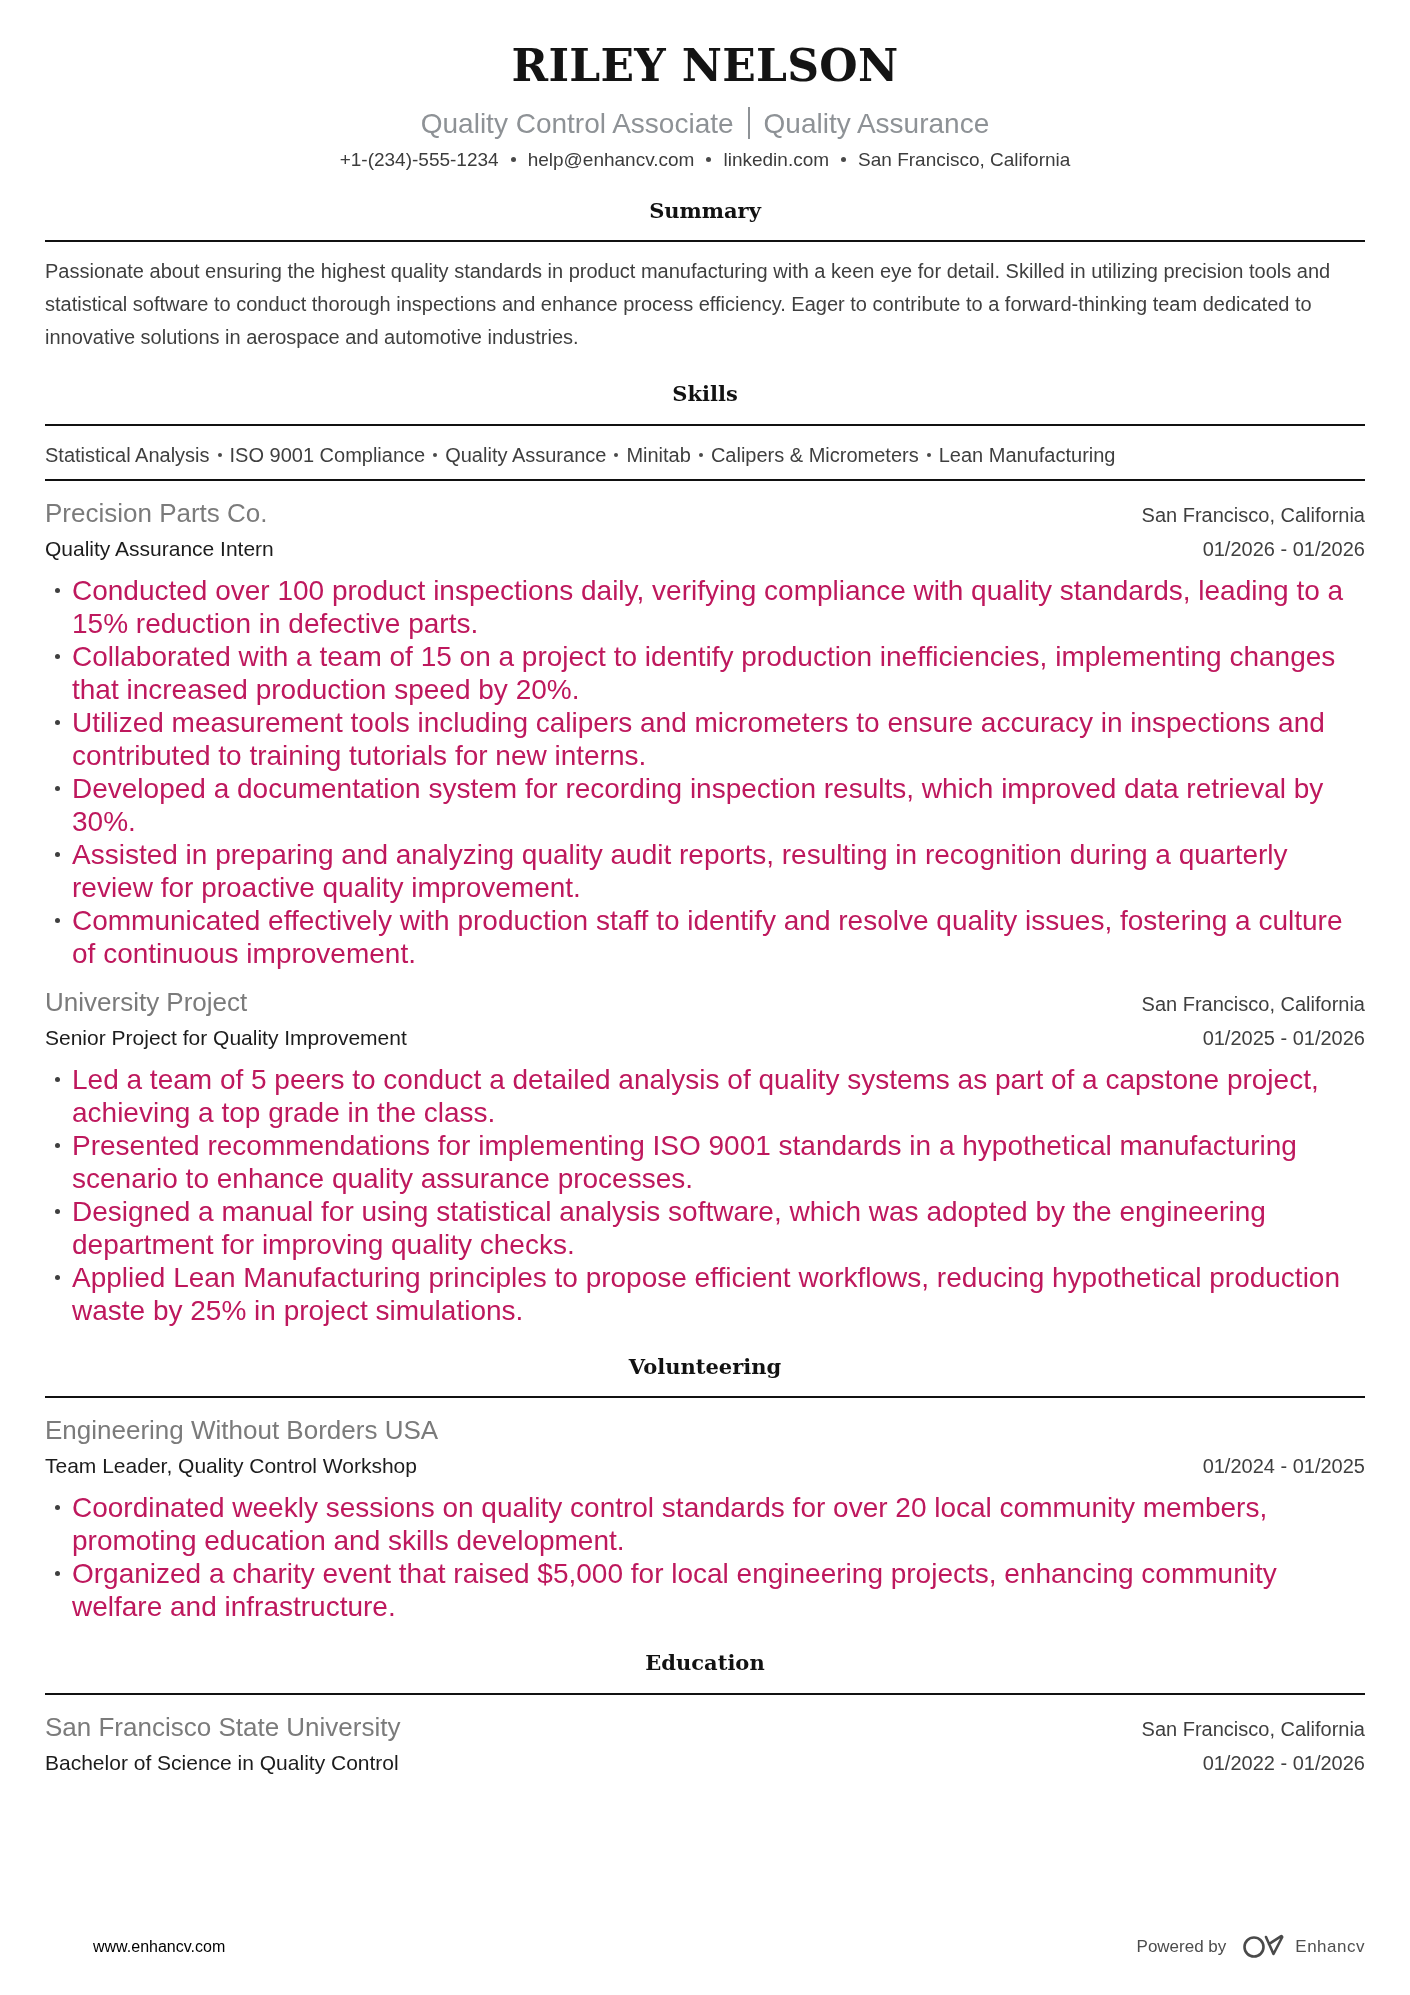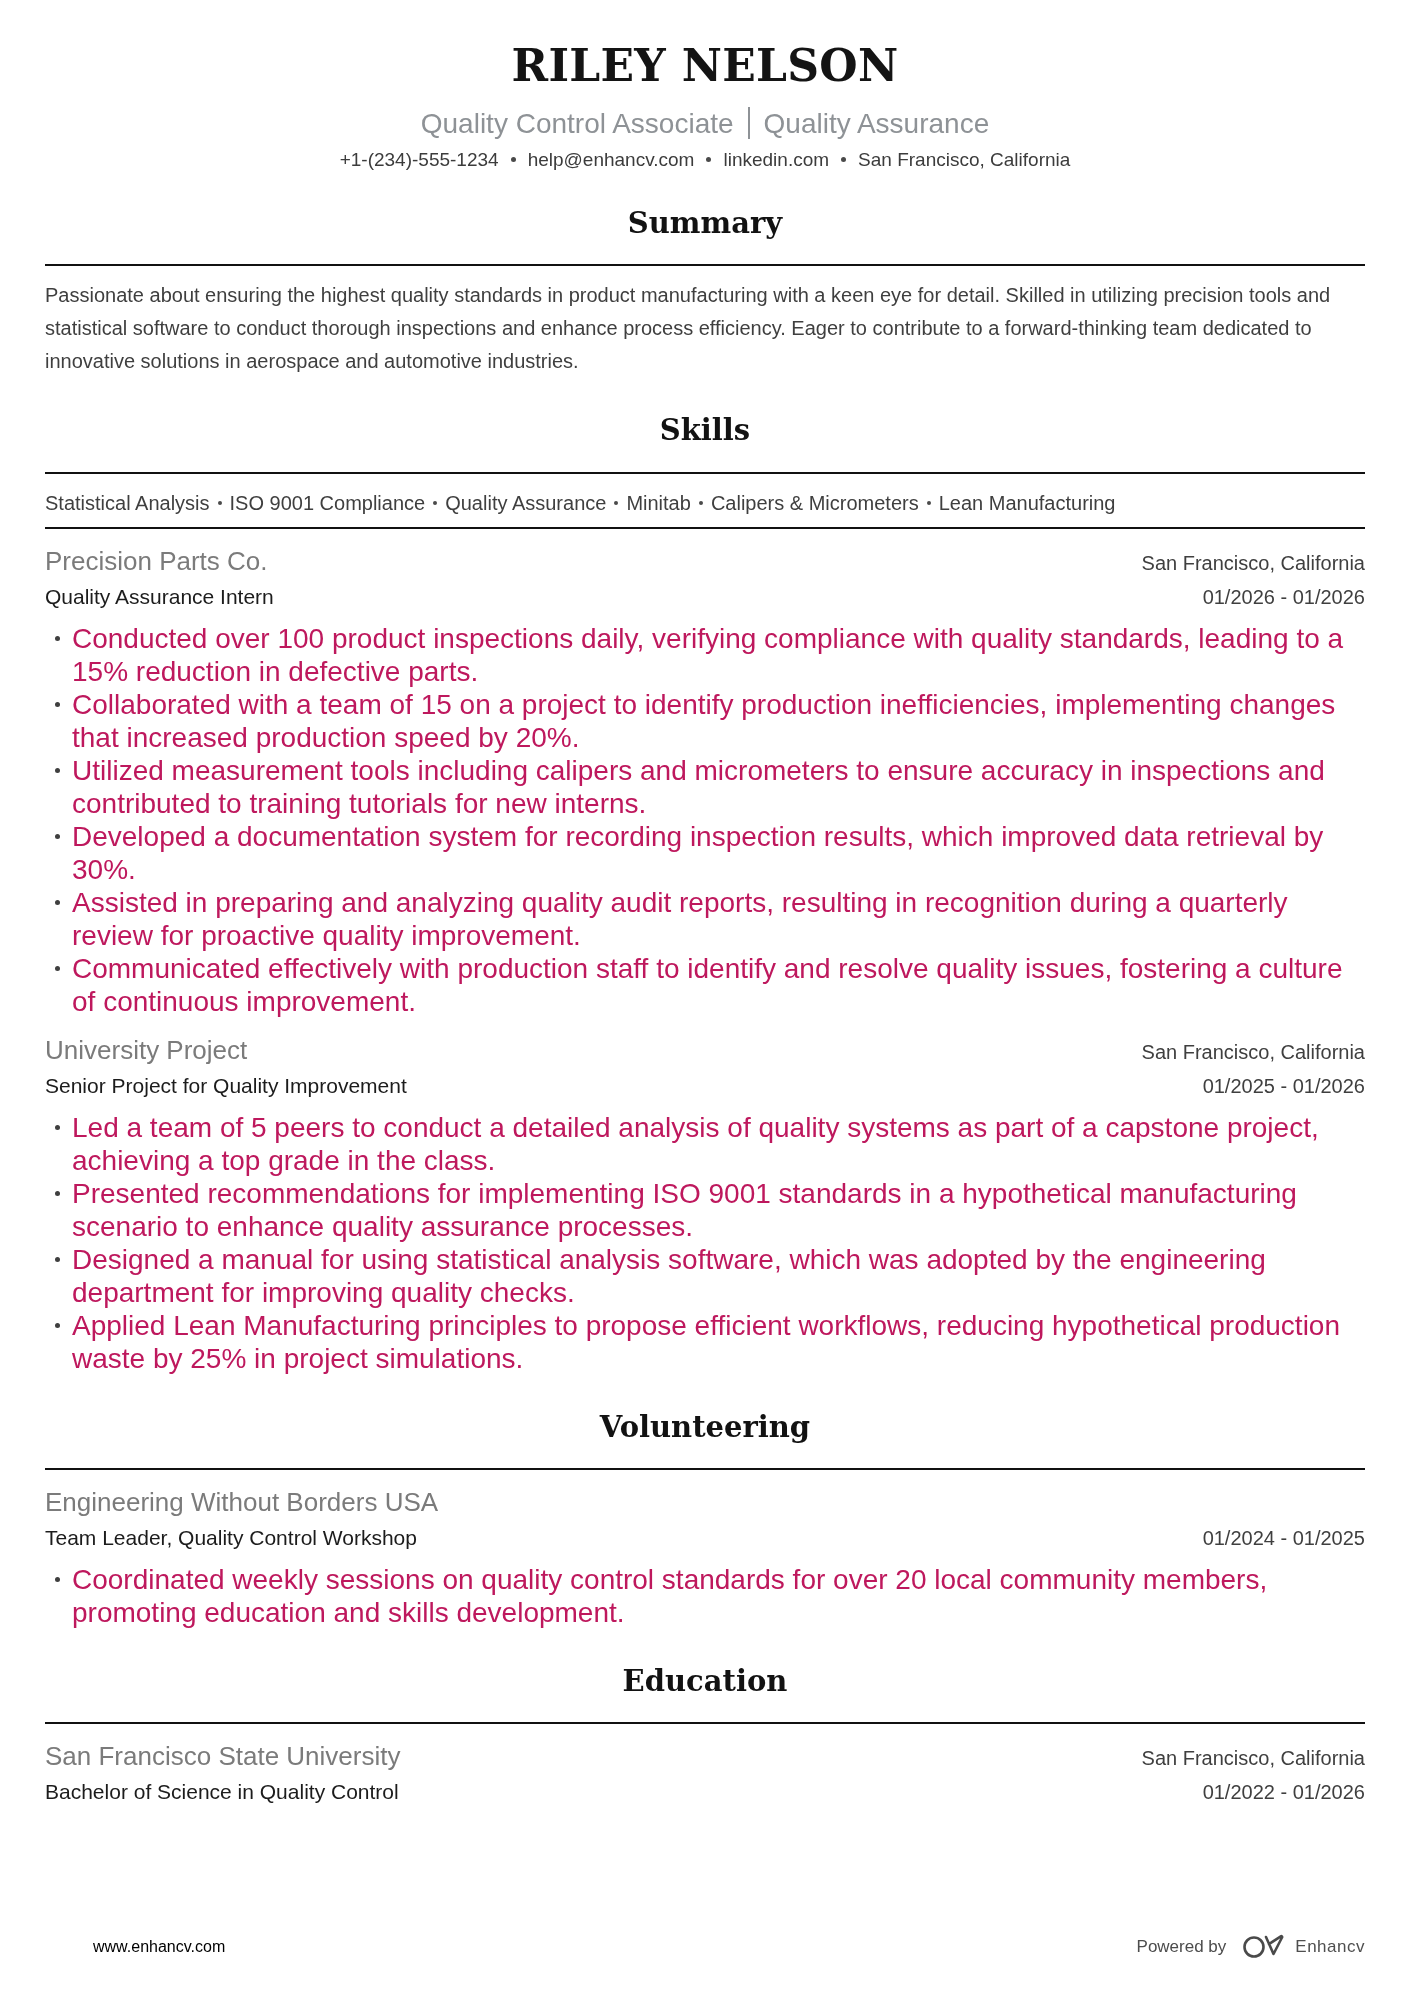--- a/index.html
+++ b/index.html
@@ -49,25 +49,25 @@
   }
   .dot-sep {
     display: inline-block;
     width: 5px; height: 5px; border-radius: 50%;
     background: #4a4a4a;
     margin: 0 12px;
   }
 
   
   .sec-head {
-    margin-top: 36px;
+    margin-top: 28px;
     text-align: center;
     font-family: "DejaVu Serif", "Liberation Serif", serif;
     font-weight: 700;
-    font-size: 29px;
+    font-size: 21px;
     line-height: 1.15;
     color: #121212;
   }
   .sec-rule {
     margin-top: 9px;
     border-bottom: 2px solid #111111;
     height: 0;
   }
   .body-text {
     margin: 13px 0 0 0;
@@ -252,20 +252,21 @@
     <div class="entry">
       <div class="entry-row">
         <span class="entry-company">Engineering Without Borders USA</span>
       </div>
       <div class="entry-row row2">
         <span class="entry-title">Team Leader, Quality Control Workshop</span>
         <span class="entry-dates">01/2024 - 01/2025</span>
       </div>
       <ul class="bullets">
         <li>Coordinated weekly sessions on quality control standards for over 20 local community members, promoting education and skills development.</li>
+        <li>Organized a charity event that raised $5,000 for local engineering projects, enhancing community welfare and infrastructure.</li>
       </ul>
     </div>
   </section>
 
   <section>
     <h2 class="sec-head">Education</h2>
     <div class="sec-rule"></div>
 
     <div class="entry">
       <div class="entry-row">

